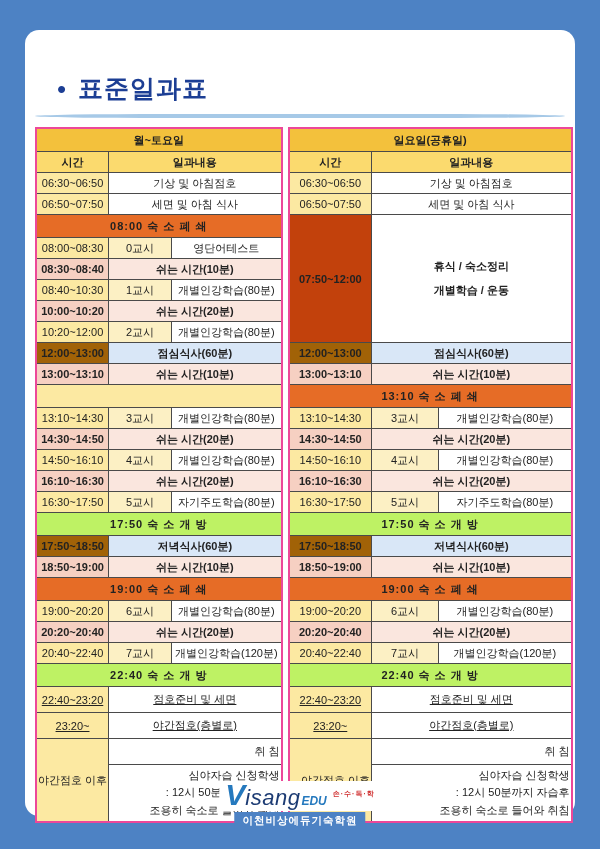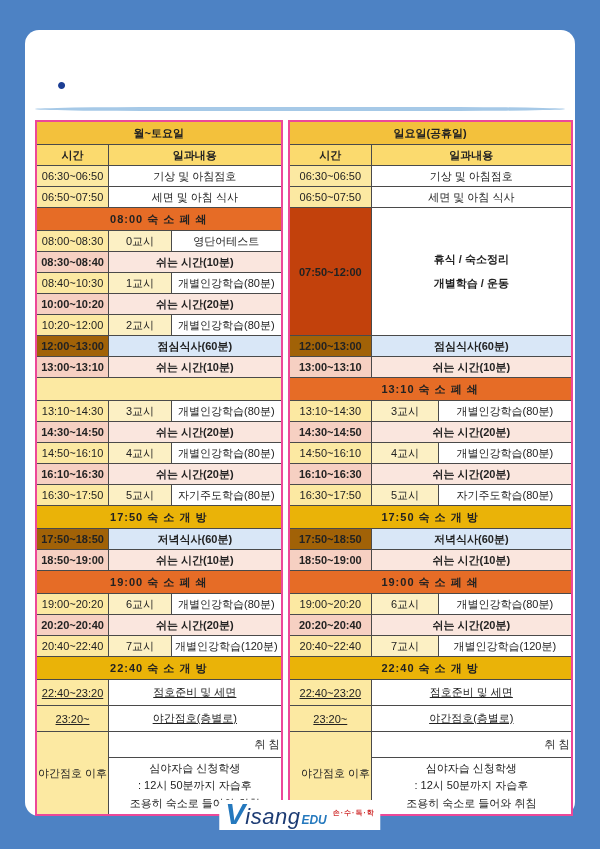--- a/index.html
+++ b/index.html
@@ -20,33 +20,33 @@
   .tables{display:flex;gap:5px;margin:9px 0 0 10px;}
   table.sched{border-collapse:collapse;table-layout:fixed;border:2px solid #ec4899;}
   table.sched td{
     border:1px solid #4a4a4a;text-align:center;vertical-align:middle;
     font-size:11px;padding:0 1px;overflow:hidden;white-space:nowrap;color:#222;
   }
   tr.std td{height:20px;}
   tr.banner td{height:22px;}
   tr.big td{height:25px;text-decoration:underline;}
   tr.sleep td{height:25px;text-align:right;}
-  tr.late td{height:56px;}
+  tr.late td{height:56px;text-align:right;}
   .day-head{background:#f3c13c;font-weight:bold;font-size:13px;color:#3f3000;height:22px;}
   .col-head{background:#fbda6e;font-weight:bold;font-size:12px;color:#3f3000;height:21px;}
   .t-plain{background:#fce9a2;}
   .c-plain{background:#ffffff;}
   .c-period{background:#fcf0c4;}
   .c-act{background:#ffffff;}
   .t-break{background:#f6d0c2;color:#e1251b;font-weight:bold;}
   .c-break{background:#fae6de;color:#e1251b;font-weight:bold;}
   .t-meal{background:#a16207;color:#2030cf;font-weight:bold;}
   .c-meal{background:#d9e7f7;color:#2030cf;font-weight:bold;}
   .banner-close{background:#e66c26;color:#4a1500;font-weight:bold;font-size:14px;letter-spacing:1px;}
-  .banner-open{background:#eab308;color:#0e2746;font-weight:bold;font-size:14px;letter-spacing:1px;}
+  .banner-open{background:#bef264;color:#0e2746;font-weight:bold;font-size:14px;letter-spacing:1px;}
   .empty-cell{background:#fce9a2;height:22px;}
   .t-tall{background:#c2410c;font-weight:bold;font-size:11.5px;}
   .c-tall{background:#ffffff;color:#e1251b;font-weight:bold;font-size:12.5px;white-space:normal;line-height:2.1;}
   .c-late{background:#ffffff;white-space:normal;line-height:1.55;font-size:11px;}
   .t-night{background:#fce9a2;font-size:11.5px;}
   
   .logo{position:absolute;left:50%;bottom:-14px;transform:translateX(-50%);
         display:flex;flex-direction:column;align-items:center;z-index:5;}
   .logo-top{display:flex;align-items:flex-end;gap:6px;background:#ffffff;padding:0 6px;}
   .slogan{color:#d03030;font-size:7px;font-weight:bold;letter-spacing:1px;margin-bottom:12px;}
@@ -56,20 +56,21 @@
   .brand .edu{color:#2579be;font-size:12px;font-weight:bold;margin-left:1px;}
   .badge{background:#4d82c4;color:#ffffff;font-size:10.5px;font-weight:bold;
          padding:2px 8px;letter-spacing:1px;margin-top:1px;}
 </style>
 </head>
 <body>
 
 <div class="card">
   <div class="title-row">
     <span class="bullet">•</span>
+    <span class="title">표준일과표</span>
   </div>
   <div class="swoosh"></div>
 
   <div class="tables">
     <table class="sched" id="tbl-weekday">
         <colgroup>
           <col style="width: 67px;">
           <col style="width: 63px;">
           <col style="width: 110px;">
         </colgroup>
@@ -320,14 +321,15 @@
 
   <div class="logo">
     <div class="logo-top">
       <span class="brand">
         <span class="v">V</span>
         <span class="isang">isang</span>
         <span class="edu">EDU</span>
       </span>
       <span class="slogan">손·수·독·학</span>
     </div>
+    <div class="badge">이천비상에듀기숙학원</div>
   </div>
 </div>
 
 </body></html>

